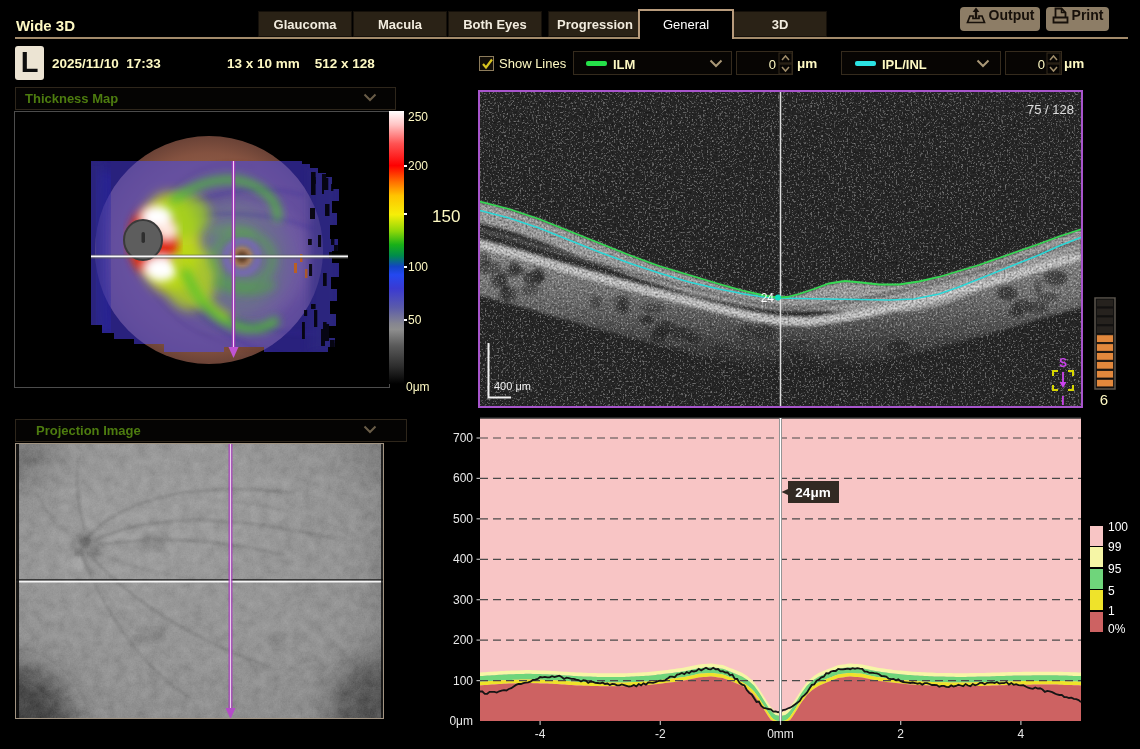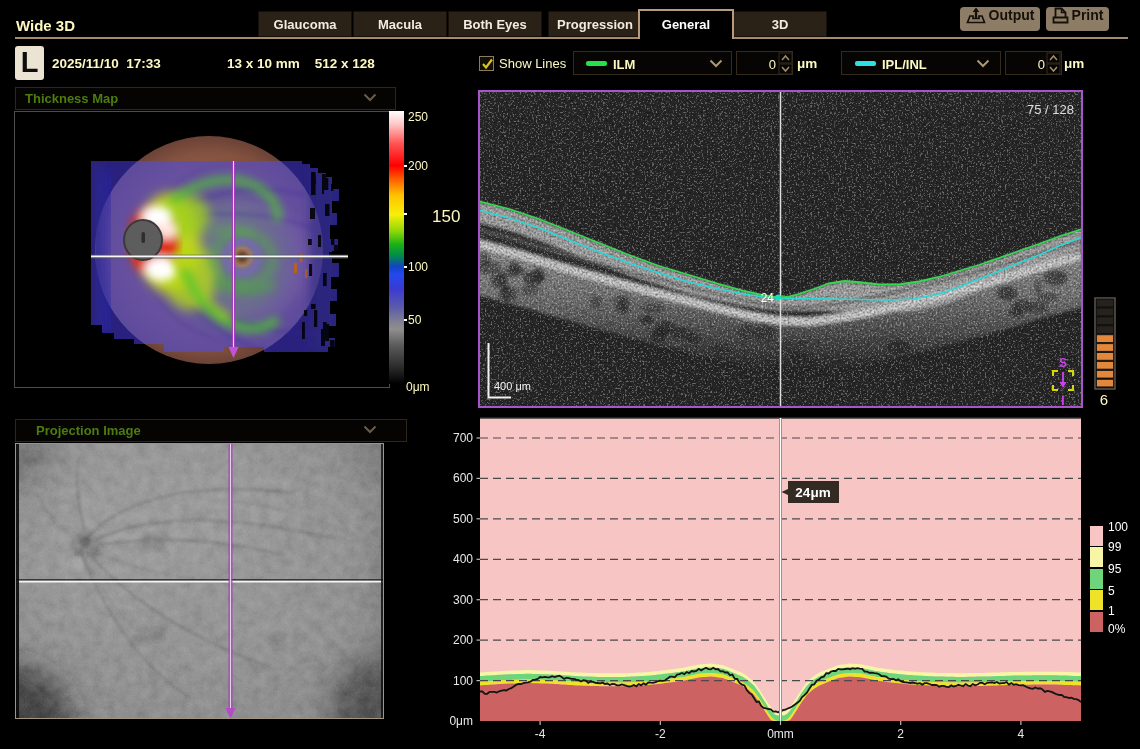--- a/index.html
+++ b/index.html
@@ -1,19 +1,19 @@
 <!DOCTYPE html>
 <html><head>
 <meta charset="utf-8">
 <style>
 html,body{margin:0;padding:0}
 body{width:1140px;height:749px;background:#000;font-family:"Liberation Sans",sans-serif;position:relative;overflow:hidden}
 .abs{position:absolute}
 .tab{position:absolute;top:11px;height:24px;width:92px;background:#2a2216;border:1px solid #15100a;color:#f2ecdf;font-size:13px;font-weight:bold;text-align:center;line-height:25px;z-index:1}
-.tabsel{position:absolute;top:9px;height:28px;width:92px;background:#000;border:2px solid #b89b7c;border-bottom:none;color:#fff;font-size:13px;font-weight:bold;text-align:center;line-height:27px;z-index:3}
+.tabsel{position:absolute;top:9px;height:28px;width:92px;background:#000;border:2px solid #b89b7c;border-bottom:none;color:#fff;font-size:13px;font-weight:normal;text-align:center;line-height:27px;z-index:3}
 .btn{position:absolute;top:7px;height:24px;background:#8d7d66;border-radius:4px;color:#17100a;font-size:14px;font-weight:bold;display:flex;align-items:flex-start;justify-content:center}
 .w{color:#fef9c3}
 .hdrbox{position:absolute;background:#050403;border:1px solid #2e261b;color:#4d7c0f;font-size:13px;font-weight:bold}
 .ibox{position:absolute;background:#070503;border:1px solid #352b1d;top:51px;height:22px}
 </style>
 </head>
 <body>
 
 <div class="abs w" style="left:16px;top:17px;font-size:15px;font-weight:bold">Wide 3D</div>
 <div class="abs" style="left:15px;top:37px;width:1113px;height:2px;background:#a38b6b"></div>

